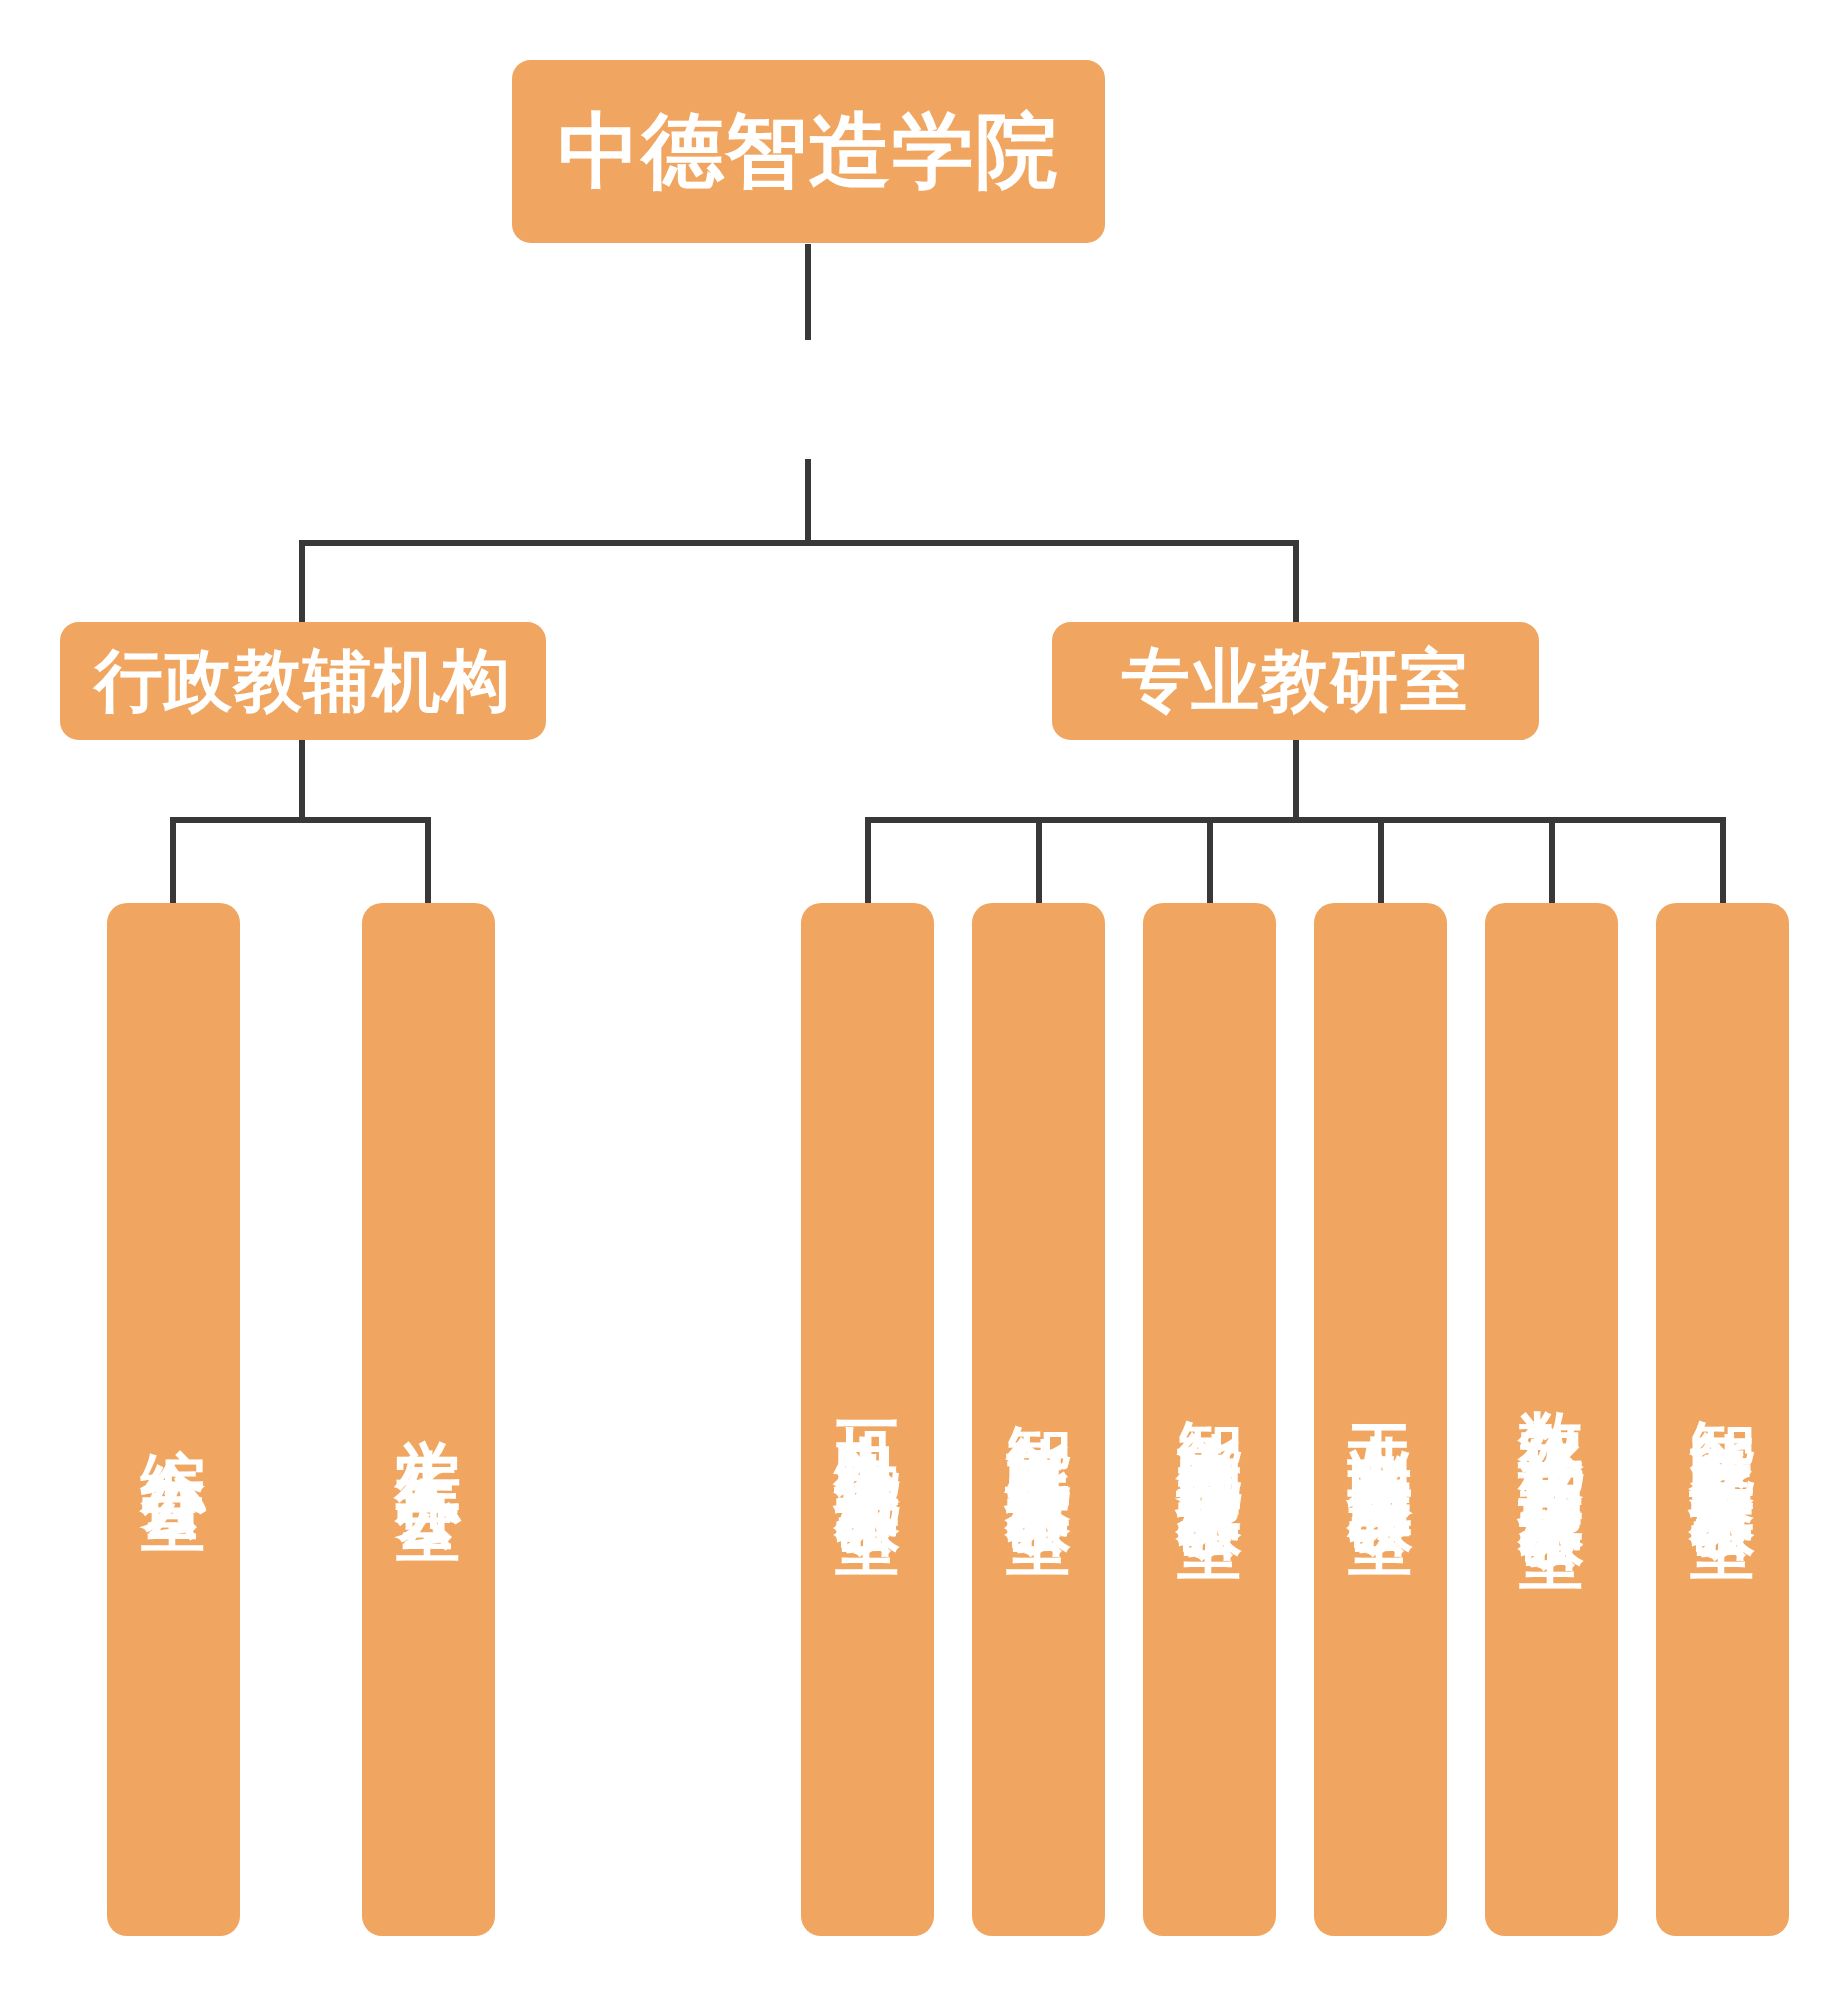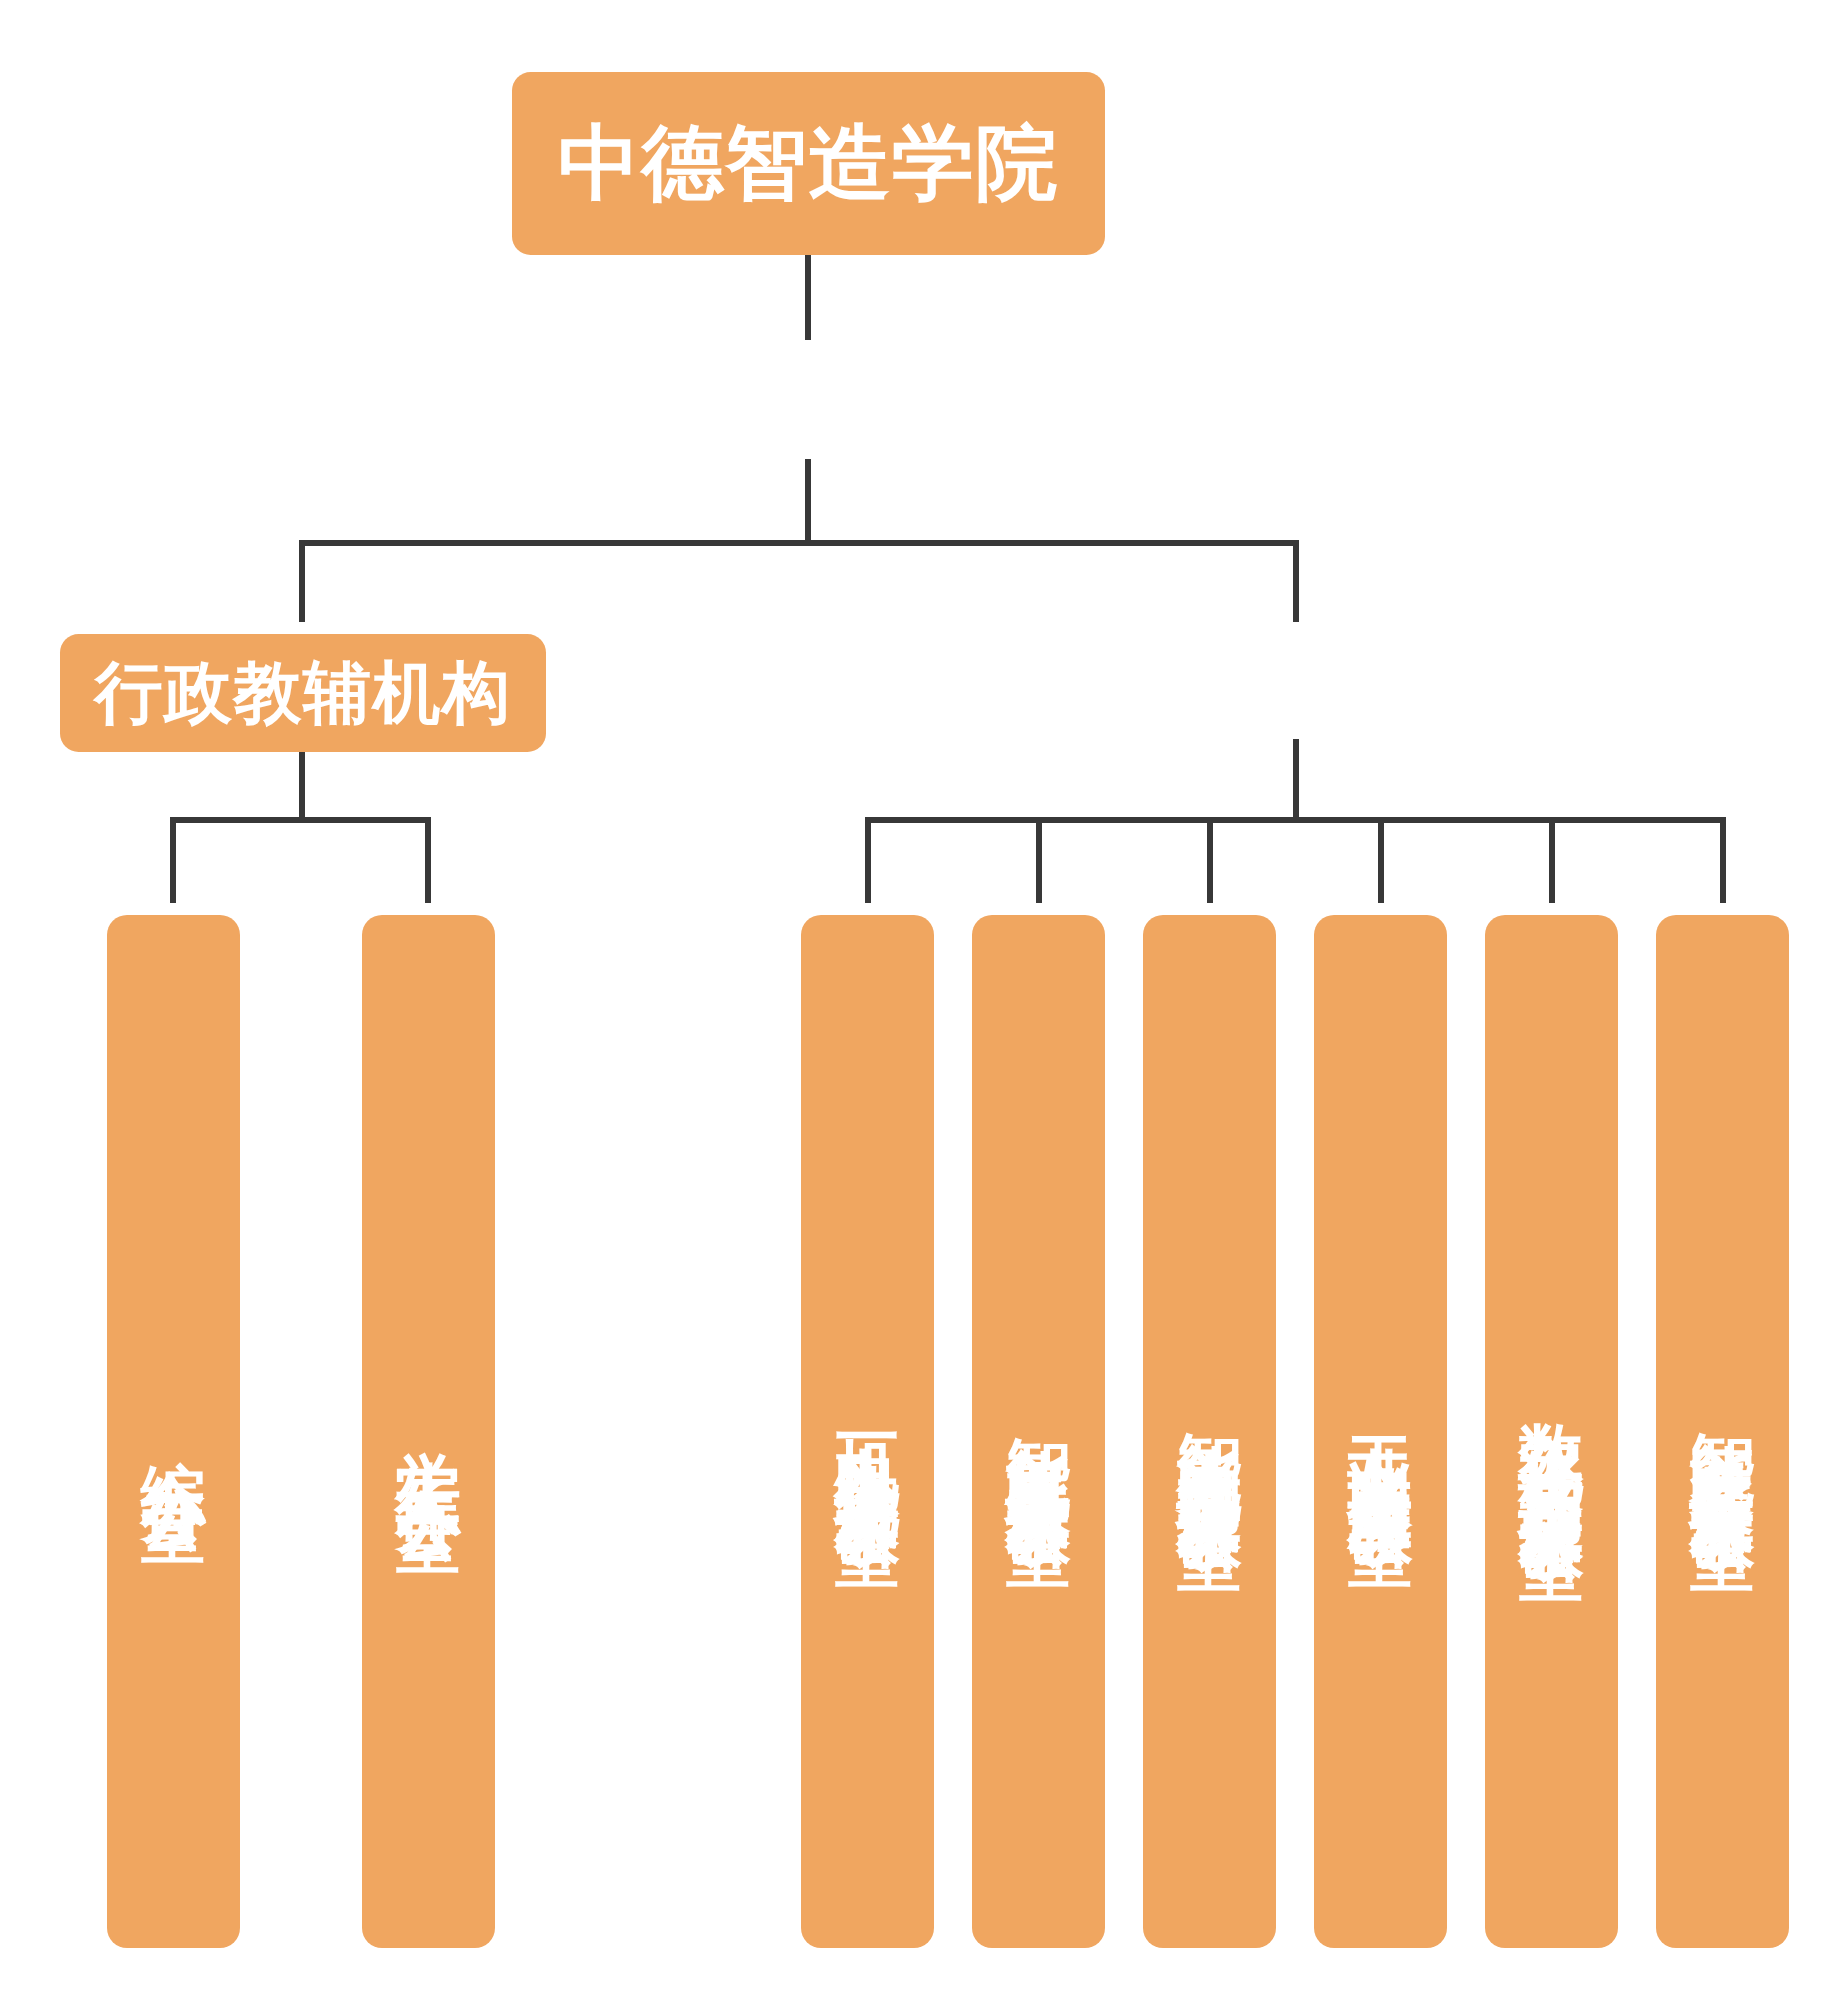--- a/index.html
+++ b/index.html
@@ -25,21 +25,20 @@
     position: absolute;
     background: var(--node-fill);
     color: var(--text-color);
     border-radius: 18.6px;
     display: flex;
     align-items: center;
     justify-content: center;
     font-weight: 700;
     text-align: left;
     white-space: nowrap;
-    margin-top: 12px;
   }
 
   
   #root-box       { left: 512px;  top: 60px;  width: 593px; height: 183px; font-size: 82px; letter-spacing: 1.5px; }
   #leadership-box { left: 564px;  top: 340px; width: 489px; height: 120px; font-size: 68px;  letter-spacing: 1.5px; }
   #admin-box      { left: 60px;   top: 622px; width: 486px; height: 118px; font-size: 68px;  letter-spacing: 1.5px; }
   #teaching-box   { left: 1052px; top: 622px; width: 487px; height: 118px; font-size: 68px;  letter-spacing: 1.5px; }
 
   
   .vcol {
@@ -106,20 +105,21 @@
   <div class="line" id="ln-col-2-drop"></div>
   <div class="line" id="ln-col-3-drop"></div>
   <div class="line" id="ln-col-4-drop"></div>
   <div class="line" id="ln-col-5-drop"></div>
   <div class="line" id="ln-col-6-drop"></div>
 
   <div class="node" id="root-box">中德智造学院</div>
 
 
   <div class="node" id="admin-box">行政教辅机构</div>
+  <div class="node" id="teaching-box">专业教研室</div>
 
   <div class="node vcol" id="col-a">
     <span class="vtext">综合办公室</span>
   </div>
   <div class="node vcol" id="col-b">
     <span class="vtext">学生工作办公室</span>
   </div>
 
   <div class="node vcol" id="col-1">
     <span class="vtext">机电一体化技术教研室</span>

